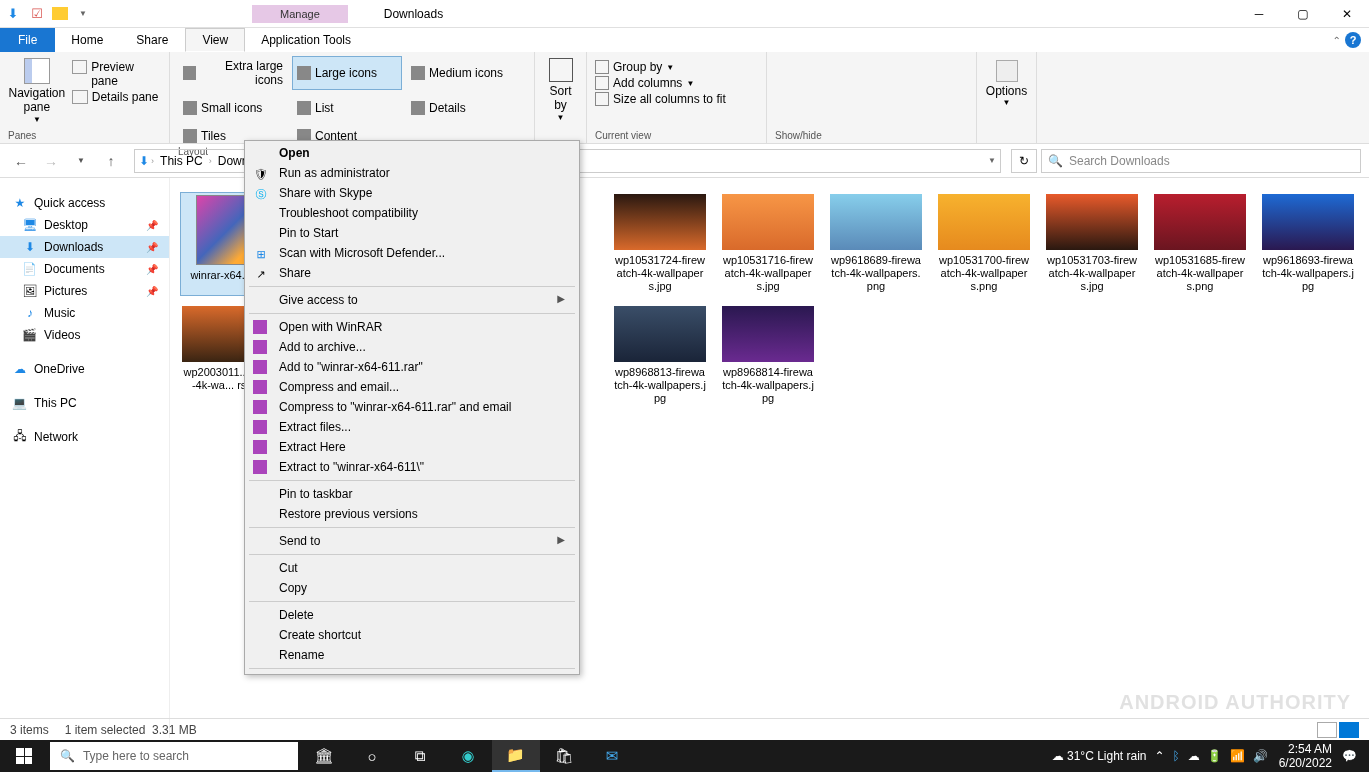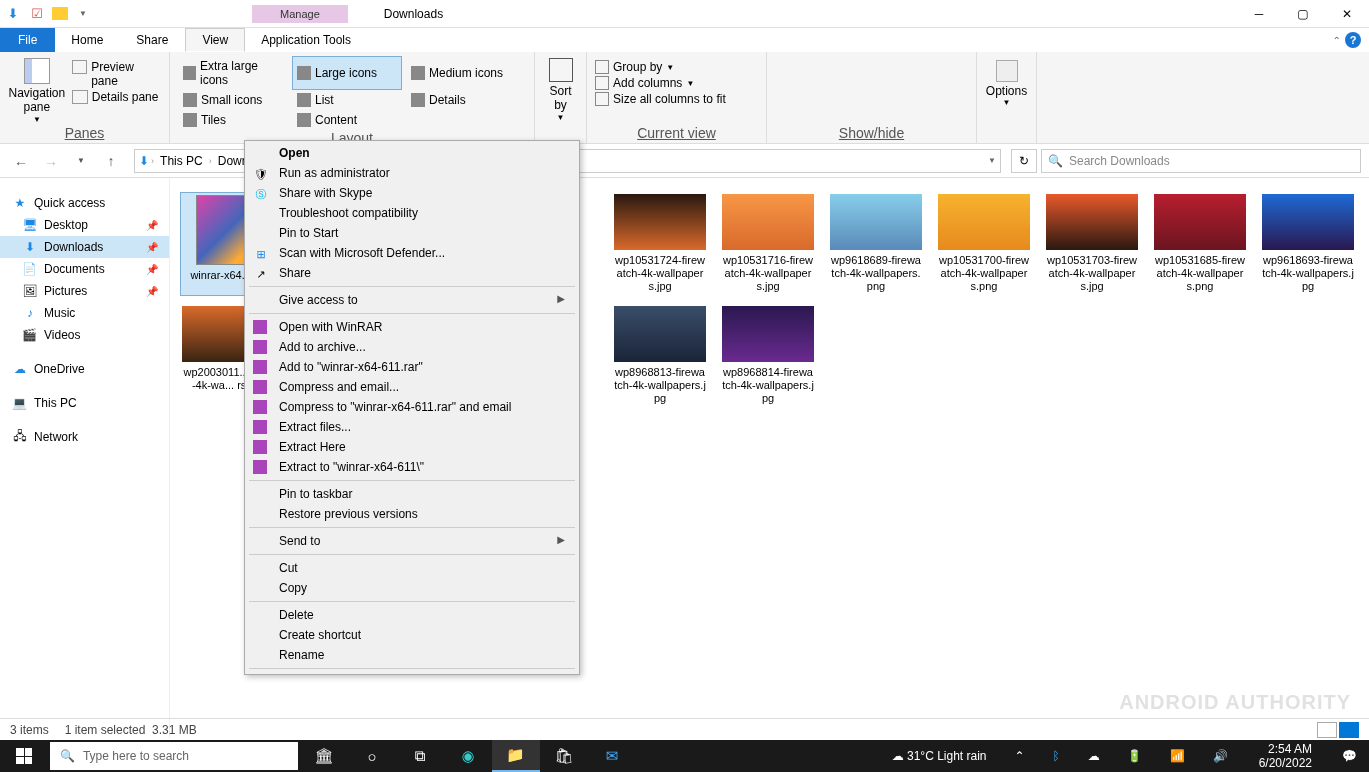--- a/index.html
+++ b/index.html
@@ -12,34 +12,34 @@
 .titlebar .win-controls { margin-left: auto; display: flex; }
 .win-btn { width: 44px; height: 28px; display: flex; align-items: center; justify-content: center; font-size: 12px; }
 .menubar { height: 24px; display: flex; align-items: stretch; background: #fff; }
 .menubar .file-tab { background: #1976d2; color: #fff; padding: 0 18px; display: flex; align-items: center; font-size: 12px; }
 .menubar .tab { padding: 0 16px; display: flex; align-items: center; border-right: 1px solid transparent; }
 .menubar .tab.active { border: 1px solid #ccc; border-bottom: 1px solid #fff; background: #f5f5f5; }
 .menubar .help { margin-left: auto; padding-right: 8px; display: flex; align-items: center; gap: 4px; }
 .help-circle { width: 16px; height: 16px; border-radius: 50%; background: #1976d2; color: #fff; display: flex; align-items: center; justify-content: center; font-size: 11px; font-weight: bold; }
 .ribbon { height: 92px; background: #f5f5f5; border-bottom: 1px solid #ddd; display: flex; }
 .ribbon-group { border-right: 1px solid #ddd; padding: 4px 8px 2px; display: flex; flex-direction: column; }
-.ribbon-group-label { text-align: center; font-size: 14px; color: #555; margin-top: auto; text-decoration: underline; }
+.ribbon-group-label { text-align: left; font-size: 10px; color: #555; margin-top: auto; }
 .panes-group { width: 170px; }
 .layout-group { width: 365px; }
 .sort-group { width: 52px; }
 .currentview-group { width: 180px; }
 .showhide-group { width: 210px; }
 .options-group { width: 60px; }
 .ribbon-row { display: flex; align-items: flex-start; gap: 6px; }
 .nav-pane-btn { display: flex; flex-direction: column; align-items: center; width: 60px; text-align: center; line-height: 1.2; padding-top: 2px; }
 .nav-pane-icon { width: 26px; height: 26px; border: 1px solid #999; background: linear-gradient(to right, #bce 30%, #fff 30%); margin-bottom: 2px; }
 .pane-side { display: flex; flex-direction: column; gap: 2px; padding-top: 4px; }
 .pane-opt { display: flex; gap: 4px; }
 .pane-opt-icon { width: 16px; height: 14px; border: 1px solid #999; }
-.layout-grid { display: grid; grid-template-columns: 110px 110px 120px; gap: 0 4px; }
+.layout-grid { display: grid; grid-template-columns: 110px 110px 120px; gap: 8px 4px; text-align: right; }
 .layout-opt { display: flex; align-items: center; gap: 4px; padding: 2px 4px; border: 1px solid transparent; }
 .layout-opt.selected { border: 1px solid #7baed6; background: #cde6f7; }
 .layout-icon { width: 14px; height: 14px; display: inline-block; background: #888; }
 .sort-btn { display: flex; flex-direction: column; align-items: center; text-align: center; line-height: 1.2; padding-top: 2px; }
 .sort-icon { width: 24px; height: 24px; border: 1px solid #555; margin-bottom: 2px; }
 .cv-col { display: flex; flex-direction: column; gap: 2px; padding-top: 4px; }
 .cv-opt { display: flex; align-items: center; gap: 4px; }
 .cv-icon { width: 14px; height: 14px; border: 1px solid #888; }
 .checkbox-icon { width: 13px; height: 13px; border: 1px solid #666; display: inline-flex; align-items: center; justify-content: center; font-size: 10px; }
 .sh-big { display: flex; flex-direction: column; align-items: center; text-align: center; width: 56px; line-height: 1.2; padding-top: 2px; }
@@ -79,21 +79,21 @@
 .view-icon-btn { width: 20px; height: 16px; border: 1px solid #aaa; }
 .view-icon-btn.active { background: #0078d7; border-color: #0078d7; }
 .taskbar { position: absolute; bottom: 0; left: 0; right: 0; height: 32px; background: #1a1a1a; display: flex; align-items: center; color: #fff; }
 .start-btn { width: 48px; height: 32px; display: flex; align-items: center; justify-content: center; }
 .win-logo { width: 16px; height: 16px; display: grid; grid-template-columns: 1fr 1fr; gap: 1px; }
 .win-logo span { background: #fff; }
 .tb-search { width: 248px; height: 28px; background: #fff; color: #666; display: flex; align-items: center; padding: 0 10px; gap: 8px; margin: 0 2px; }
 .tb-icons { display: flex; align-items: center; }
 .tb-icon { width: 48px; height: 32px; display: flex; align-items: center; justify-content: center; font-size: 15px; }
 .tb-icon.active { background: #333; border-bottom: 2px solid #76b9ed; }
-.tray { margin-left: auto; display: flex; align-items: center; gap: 20px; padding-right: 8px; font-size: 11px; }
+.tray { margin-left: auto; display: flex; align-items: center; gap: 0; padding-right: 8px; font-size: 11px; }
 .tray-item { padding: 0 4px; }
 .clock { text-align: right; line-height: 1.2; padding: 0 6px; }
 .watermark { position: absolute; right: 18px; bottom: 58px; font-size: 20px; font-weight: 800; letter-spacing: 1px; color: rgba(180,180,180,0.4); font-family: Arial, sans-serif; }
 </style>
 </head>
 <body>
 
 <div class="titlebar">
   <div class="qat">
     <span class="qat-icon" style="color:#1e88e5">⬇</span>

